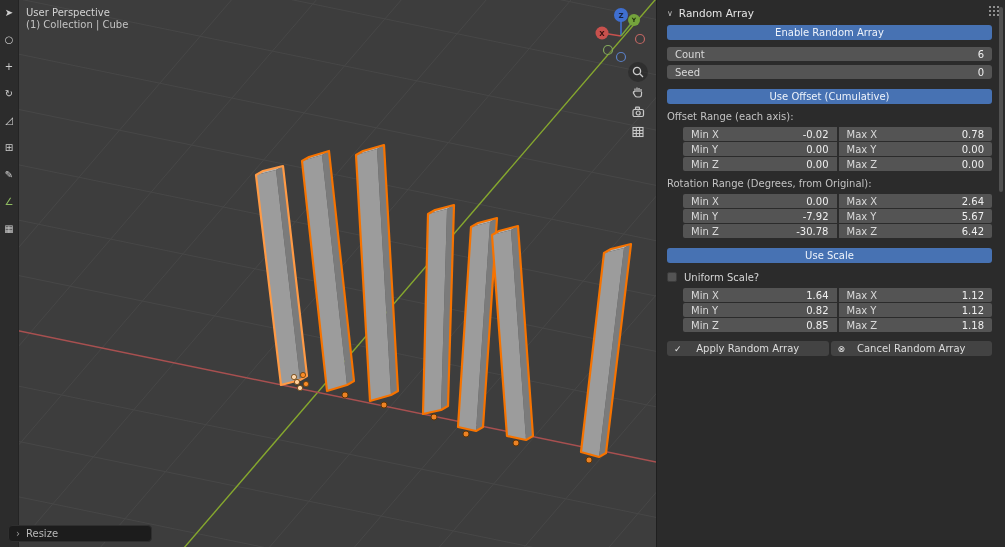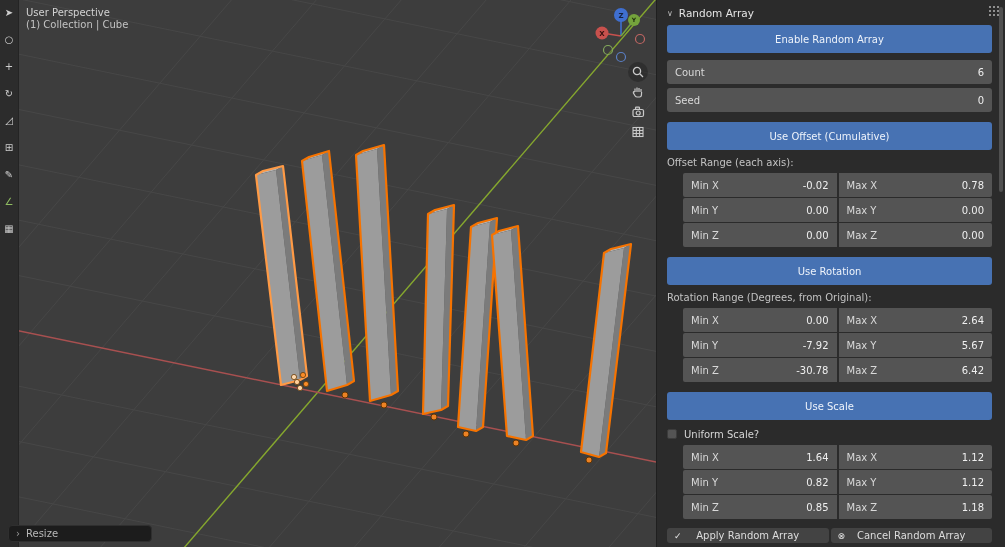--- a/index.html
+++ b/index.html
@@ -29,23 +29,23 @@
                align-items:center;color:#b8b8b8;font-size:10px;padding:0 7px;gap:6px;}
   #resize-pill .chev{color:#9a9a9a;font-size:10px;}
   
   #panel{position:absolute;left:656px;top:0;width:349px;height:547px;background:#2b2b2b;
          border-left:1px solid #1f1f1f;box-sizing:border-box;padding:4px 13px 0 10px;color:#d8d8d8;}
   .phead{display:flex;align-items:center;height:18px;font-size:10.5px;color:#e4e4e4;gap:6px;}
   .phead .chev{color:#bdbdbd;font-size:8px;}
   .dots-icon{position:absolute;right:6px;top:5px;width:11px;height:11px;
              background-image:radial-gradient(#8f8f8f 1px, transparent 1.2px);
              background-size:4px 4px;background-position:0 0;}
-  .btn-blue{height:28px;background:#4772b3;border-radius:3px;color:#eef3fb;font-size:10px;
+  .btn-blue{height:15px;background:#4772b3;border-radius:3px;color:#eef3fb;font-size:10px;
             display:flex;align-items:center;justify-content:center;cursor:default;}
-  .field{height:24px;background:#545454;display:flex;justify-content:space-between;align-items:center;
+  .field{height:14px;background:#545454;display:flex;justify-content:space-between;align-items:center;
          padding:0 8px;font-size:10px;color:#d9d9d9;border-radius:3px;cursor:default;}
   .field .f-value{color:#efefef;}
   .mm-rows{display:flex;flex-direction:column;gap:1px;}
   .mm-row{display:flex;gap:2px;padding-left:16px;}
   .mm-row .field{flex:1;}
   .mm-row .field.left{border-radius:2px 0 0 2px;}
   .mm-row .field.right{border-radius:0 2px 2px 0;}
   .sect-heading{font-size:10px;color:#c2c2c2;}
   .chk-row{display:flex;align-items:center;gap:7px;height:12px;font-size:10px;color:#d6d6d6;}
   .checkbox{width:10px;height:10px;background:#545454;border:1px solid #3c3c3c;border-radius:2px;box-sizing:border-box;}
@@ -275,21 +275,20 @@
           <span class="f-label">Min Z</span>
           <span class="f-value">0.00</span>
         </div>
         <div class="field right">
           <span class="f-label">Max Z</span>
           <span class="f-value">0.00</span>
         </div>
       </div>
     </div>
 
-    <div class="btn-blue mt10">Use Rotation</div>
     <div class="sect-heading mt7">Rotation Range (Degrees, from Original):</div>
     <div class="mm-rows mt5">
       <div class="mm-row">
         <div class="field left">
           <span class="f-label">Min X</span>
           <span class="f-value">0.00</span>
         </div>
         <div class="field right">
           <span class="f-label">Max X</span>
           <span class="f-value">2.64</span>

